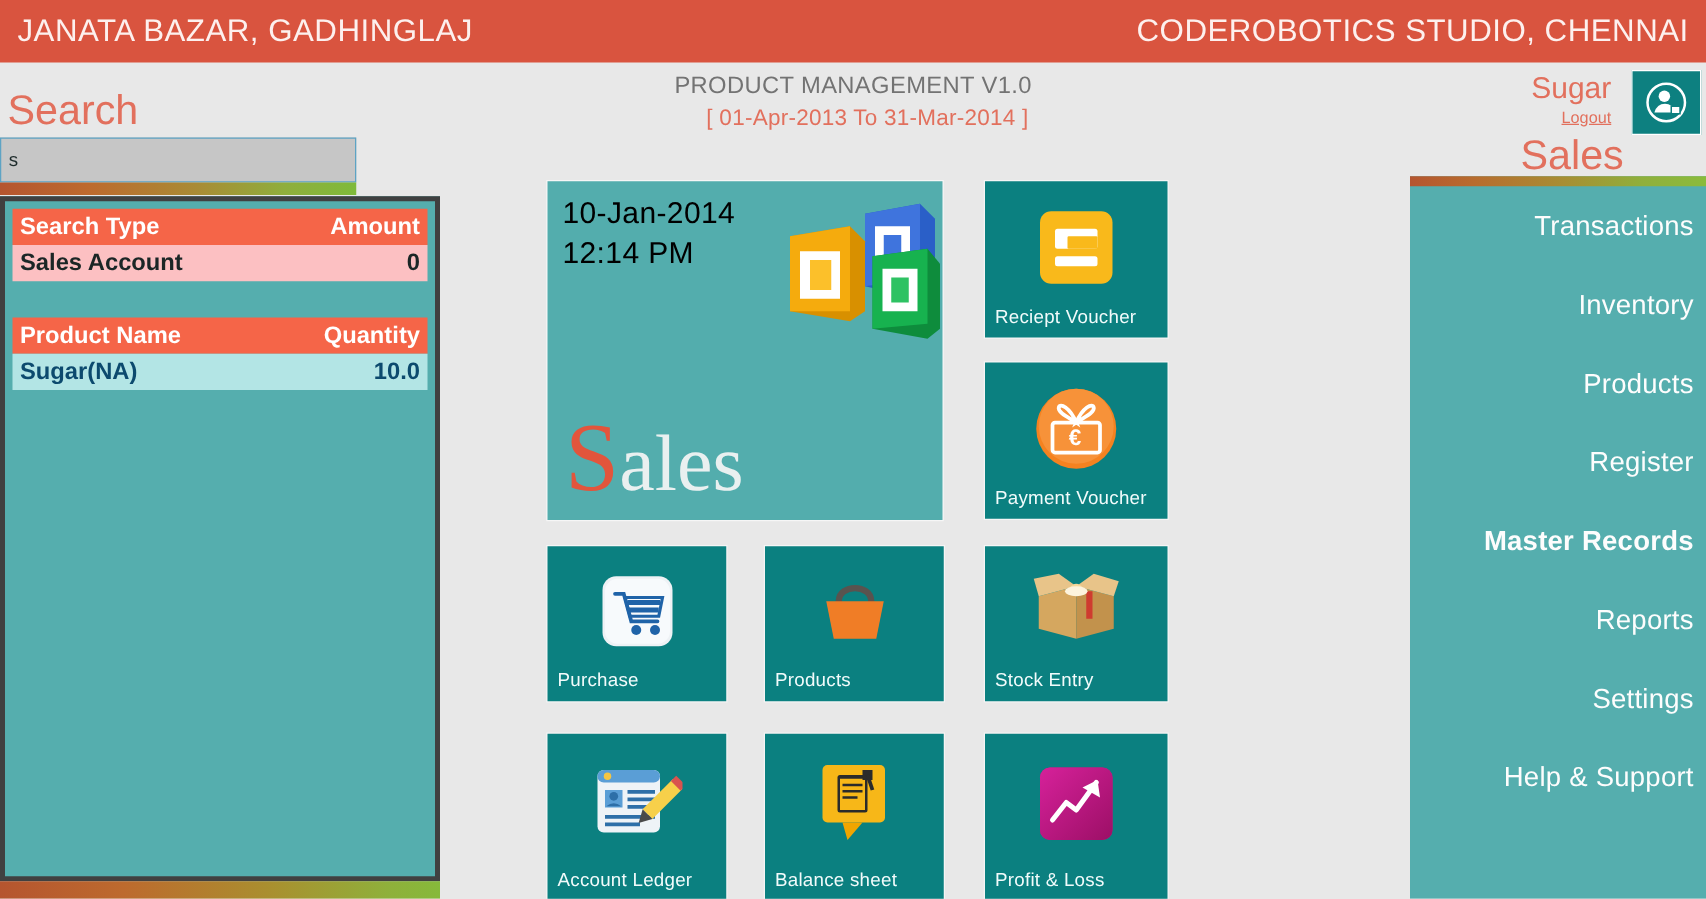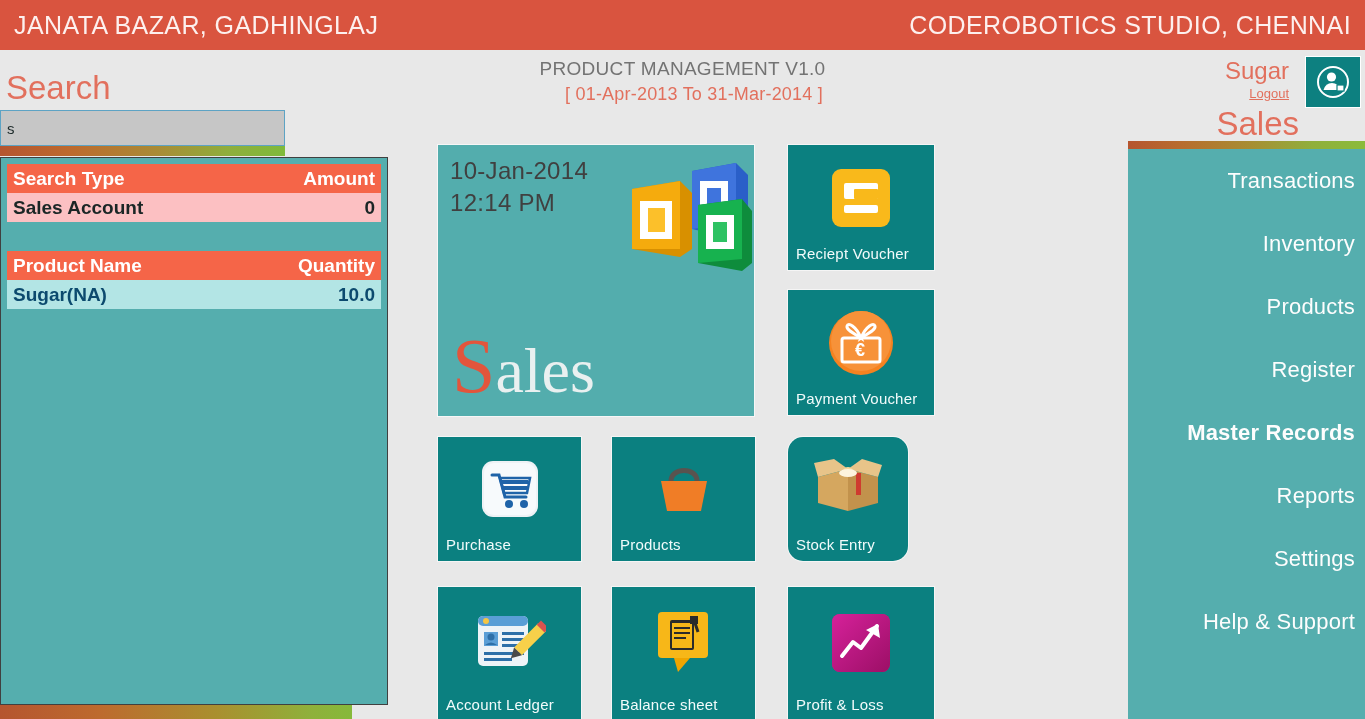--- a/index.html
+++ b/index.html
@@ -48,22 +48,22 @@
     background: #c6c6c6; border: 1px solid #5da3c4;
     font-family: "Liberation Sans", sans-serif;
     font-size: 15px; color: #1d2b2b; padding: 0 6px; outline: none;
   }
   .grad-bar {
     height: 10px; width: 100%;
     background: linear-gradient(to right, #b5552f 0%, #bd6a2e 25%, #a98b35 55%, #8fae3c 80%, #7fba3a 100%);
   }
 
   .result-panel {
-    position: absolute; left: 0px; top: 157px; width: 388px; height: 548px;
-    background: #55aeae; border: 1px solid #404040;
+    position: absolute; left: 0px; top: 157px; width: 352px; height: 548px;
+    background: #55aeae; border: 4px solid #404040;
     padding: 6px 6px 0 6px;
   }
   .result-table { width: 100%; border-collapse: collapse; table-layout: fixed; }
   .result-table tr { height: 29px; }
   .result-table td { padding: 0 6px; font-size: 19px; white-space: nowrap; }
   .result-table td.c-right { text-align: right; }
   tr.hdr td { background: #f56548; color: #ffffff; font-weight: bold; }
   tr.r-pink td { background: #fcc0c2; color: #1b2626; font-weight: bold; }
   tr.r-cyan td { background: #b3e5e5; color: #0c4a6e; font-weight: bold; }
   tr.spacer-row td { height: 2px; padding: 0; background: transparent; }
@@ -90,36 +90,36 @@
     transform: translate(-50%,-50%);
   }
 
   
   .tile-sales {
     left: 0px; top: 0px; width: 316px; height: 271px;
     background: #53adad; box-shadow: 0 0 0 1px rgba(255,255,255,.6);
   }
   .sales-datetime {
     position: absolute; left: 12px; top: 10px;
-    font-size: 24px; line-height: 32px; color: #404040; letter-spacing: .3px;
+    font-size: 24px; line-height: 32px; color: #000000; letter-spacing: .3px;
   }
   .sales-word {
     position: absolute; left: 14px; bottom: 12px;
     font-family: "Liberation Serif", serif; font-size: 64px; line-height: 66px;
     color: #e9f0f0;
   }
   .sales-word .cap { color: #e2553c; font-size: 78px; }
   .msoffice { position: absolute; right: 2px; top: 14px; width: 128px; height: 120px; }
 
   .tile-rv { left: 350px; top: 0px;  width: 146px; height: 125px; }
   .tile-pv { left: 350px; top: 145px; width: 146px; height: 125px; }
 
   .tile-purchase { left: 0px;   top: 292px; width: 143px; height: 124px; }
   .tile-products { left: 174px; top: 292px; width: 143px; height: 124px; }
-  .tile-stock    { left: 350px; top: 292px; width: 120px; height: 124px; border-radius: 15px; }
+  .tile-stock    { left: 350px; top: 292px; width: 146px; height: 124px; }
 
   .tile-ledger  { left: 0px;   top: 442px; width: 143px; height: 134px; }
   .tile-balance { left: 174px; top: 442px; width: 143px; height: 134px; }
   .tile-pl      { left: 350px; top: 442px; width: 146px; height: 134px; }
 
   
   .admin-block {
     position: absolute; right: 76px; top: 58px; text-align: right;
   }
   .admin-name { color: #e2705d; font-size: 24px; line-height: 26px; }

